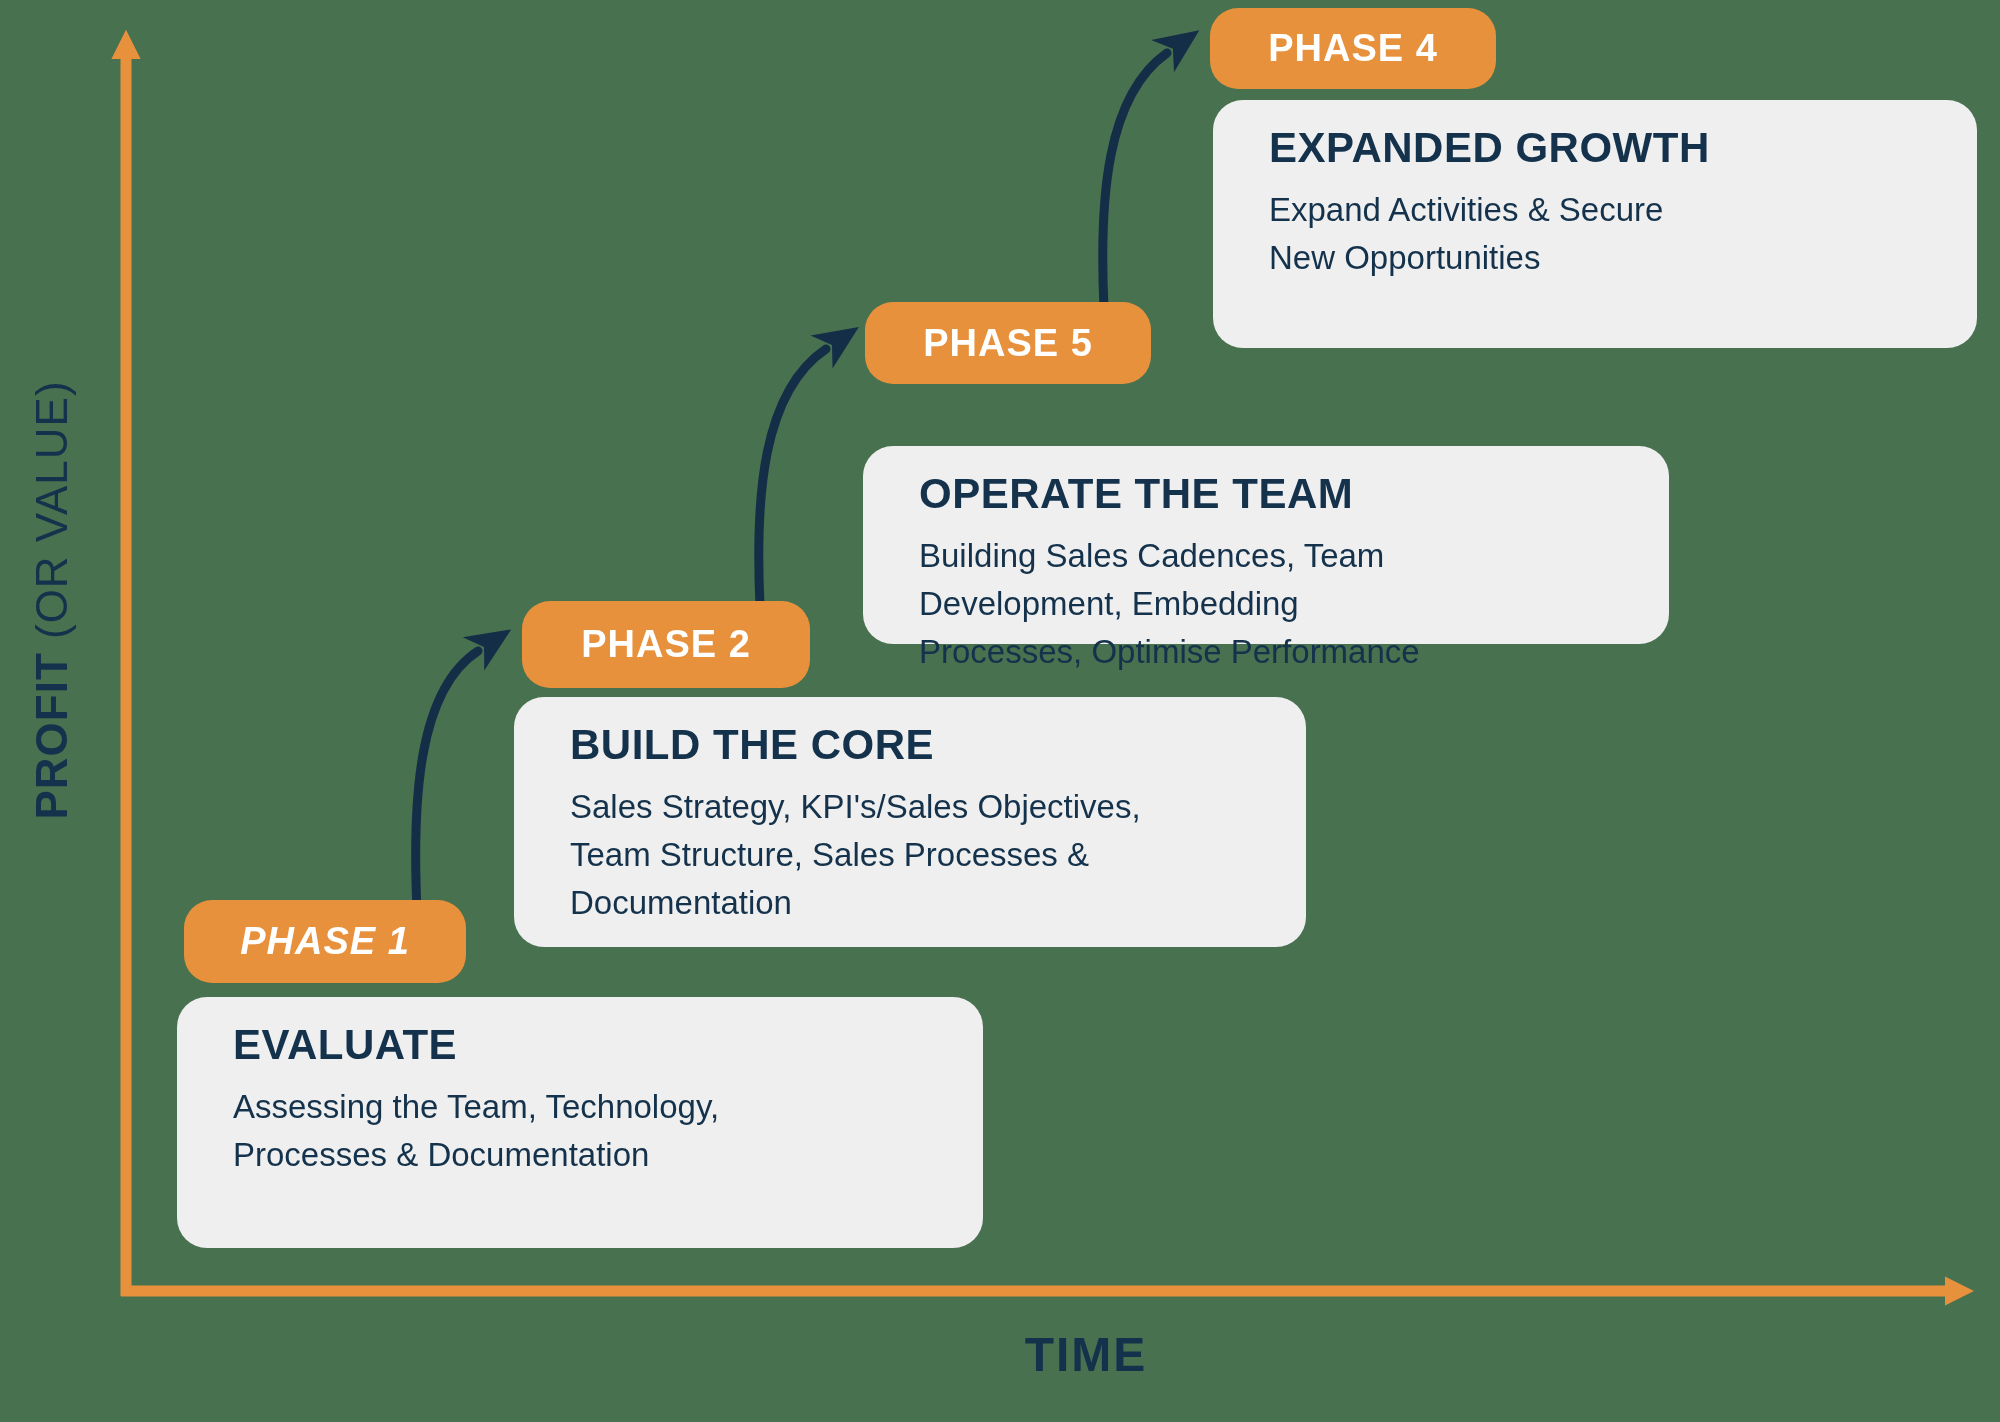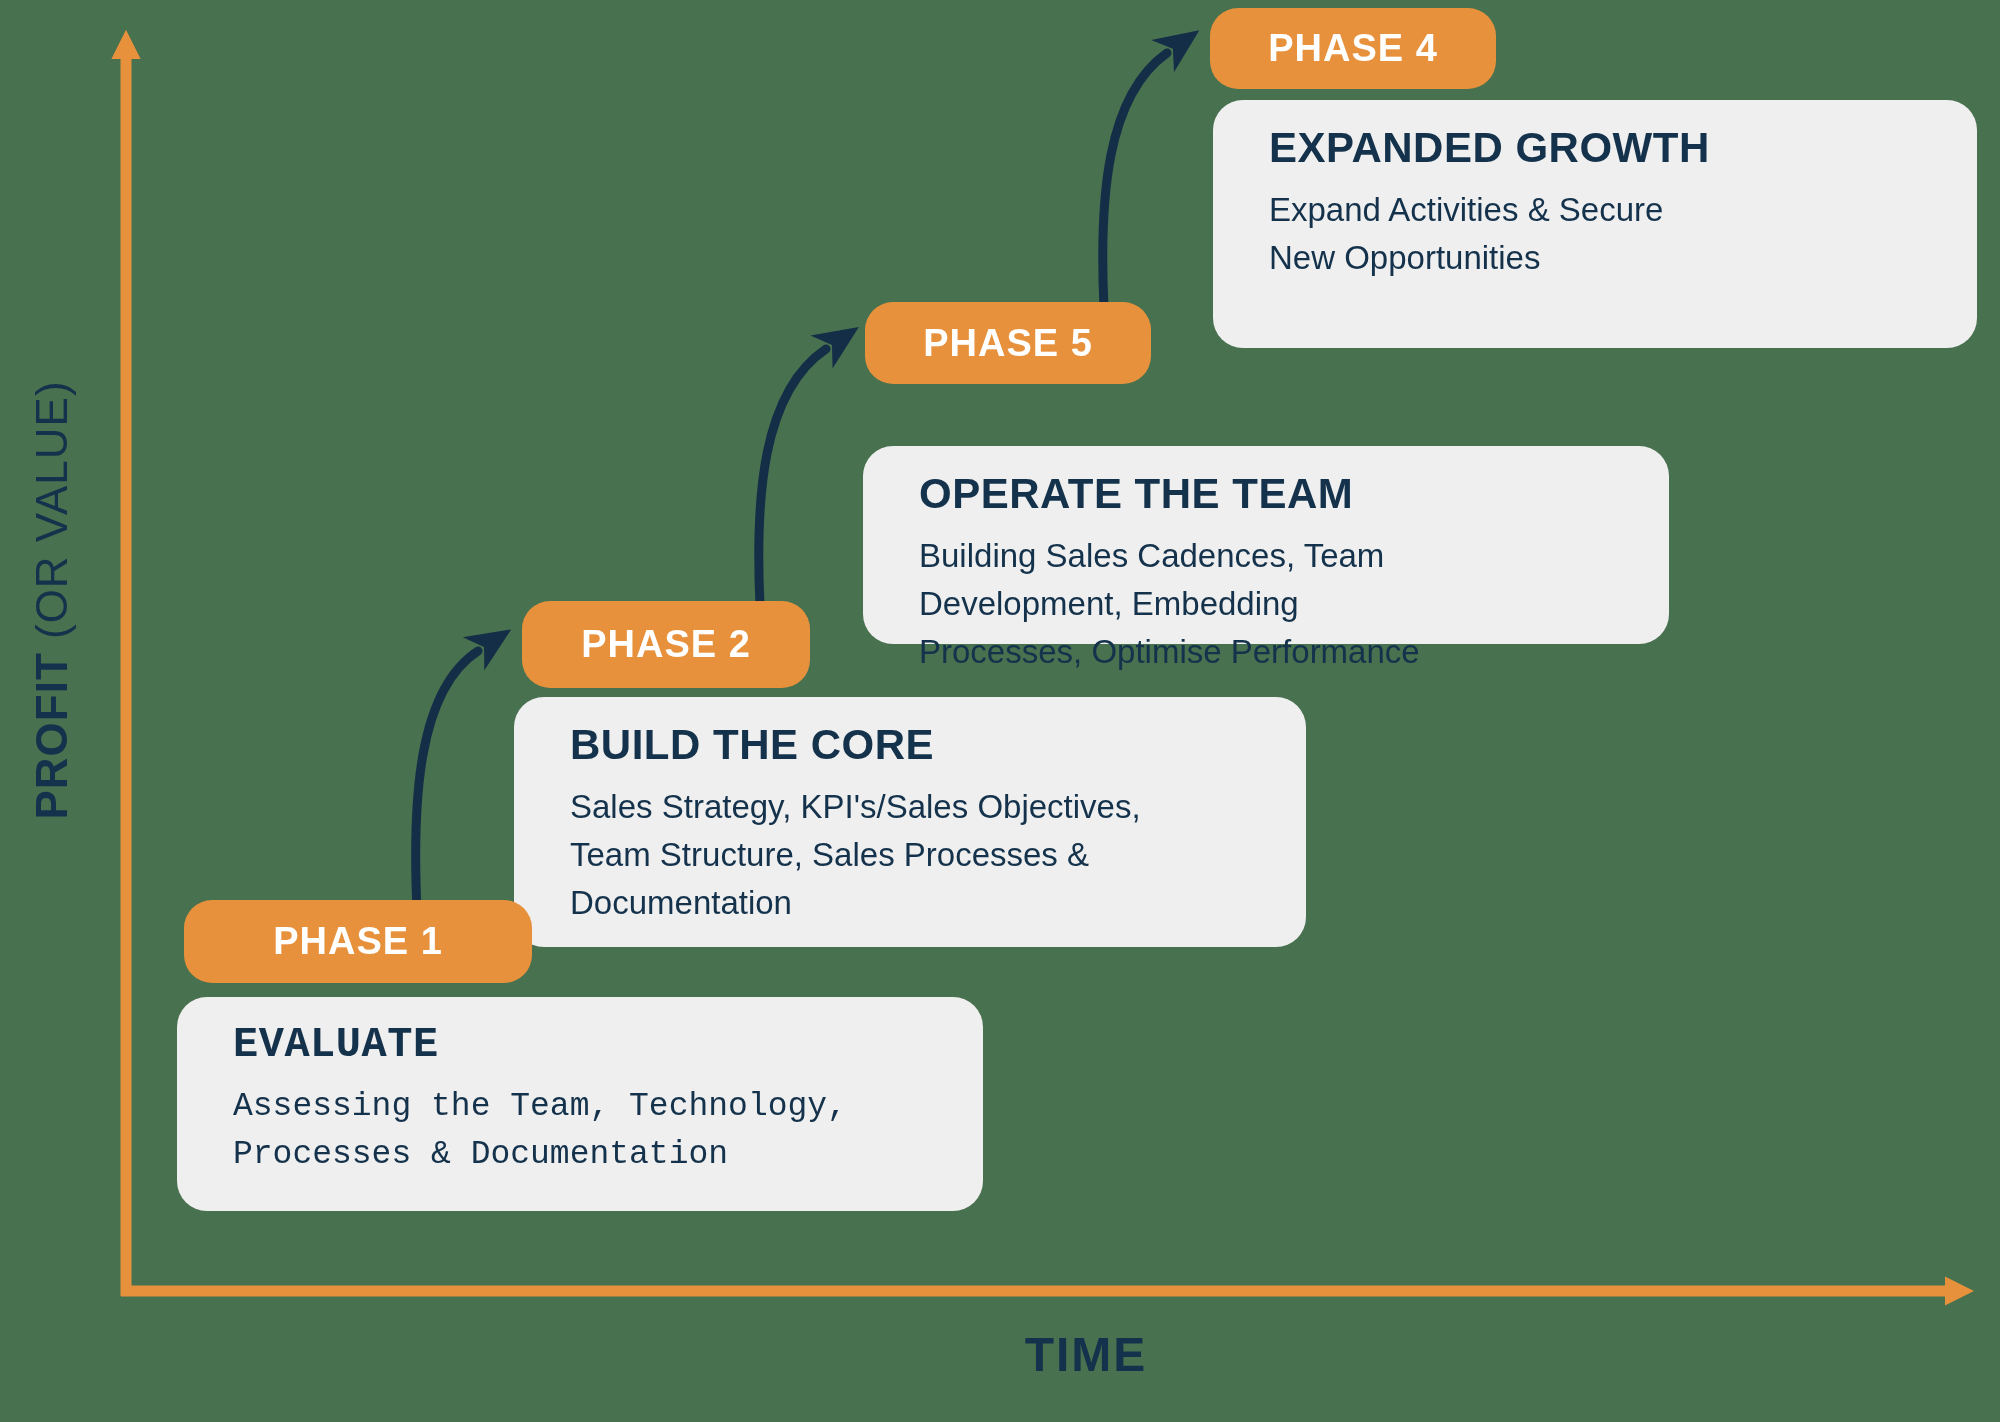--- a/index.html
+++ b/index.html
@@ -31,22 +31,22 @@
   }
   .card{
     position:absolute;z-index:1;box-sizing:border-box;
     background:var(--card_bg);border-radius:30px;
     color:var(--navy);
     padding:24px 40px 0 56px;
   }
   .card-title{font-weight:bold;font-size:42px;letter-spacing:.5px;margin-bottom:14px;}
   .card-body{font-size:33px;line-height:1.45;white-space:pre-line;}
 
-  #badge1{left:184px;top:900px;width:348px;height:83px;}
-  #card1 {left:177px;top:997px;width:806px;height:214px;font-family:Liberation Mono, monospace;}
+  #badge1{left:184px;top:900px;width:282px;height:83px;font-style:italic;}
+  #card1 {left:177px;top:997px;width:806px;height:251px;}
   #badge2{left:522px;top:601px;width:288px;height:87px;}
   #card2 {left:514px;top:697px;width:792px;height:250px;}
   #badge3{left:865px;top:302px;width:286px;height:82px;}
   #card3 {left:863px;top:398px;width:806px;height:198px;margin-top:48px;}
   #badge4{left:1210px;top:8px;width:286px;height:81px;}
   #card4 {left:1213px;top:100px;width:764px;height:248px;}
 
   .xlabel{
     position:absolute;left:1047px;top:1354px;z-index:1;
     transform:translate(-50%,-50%);

